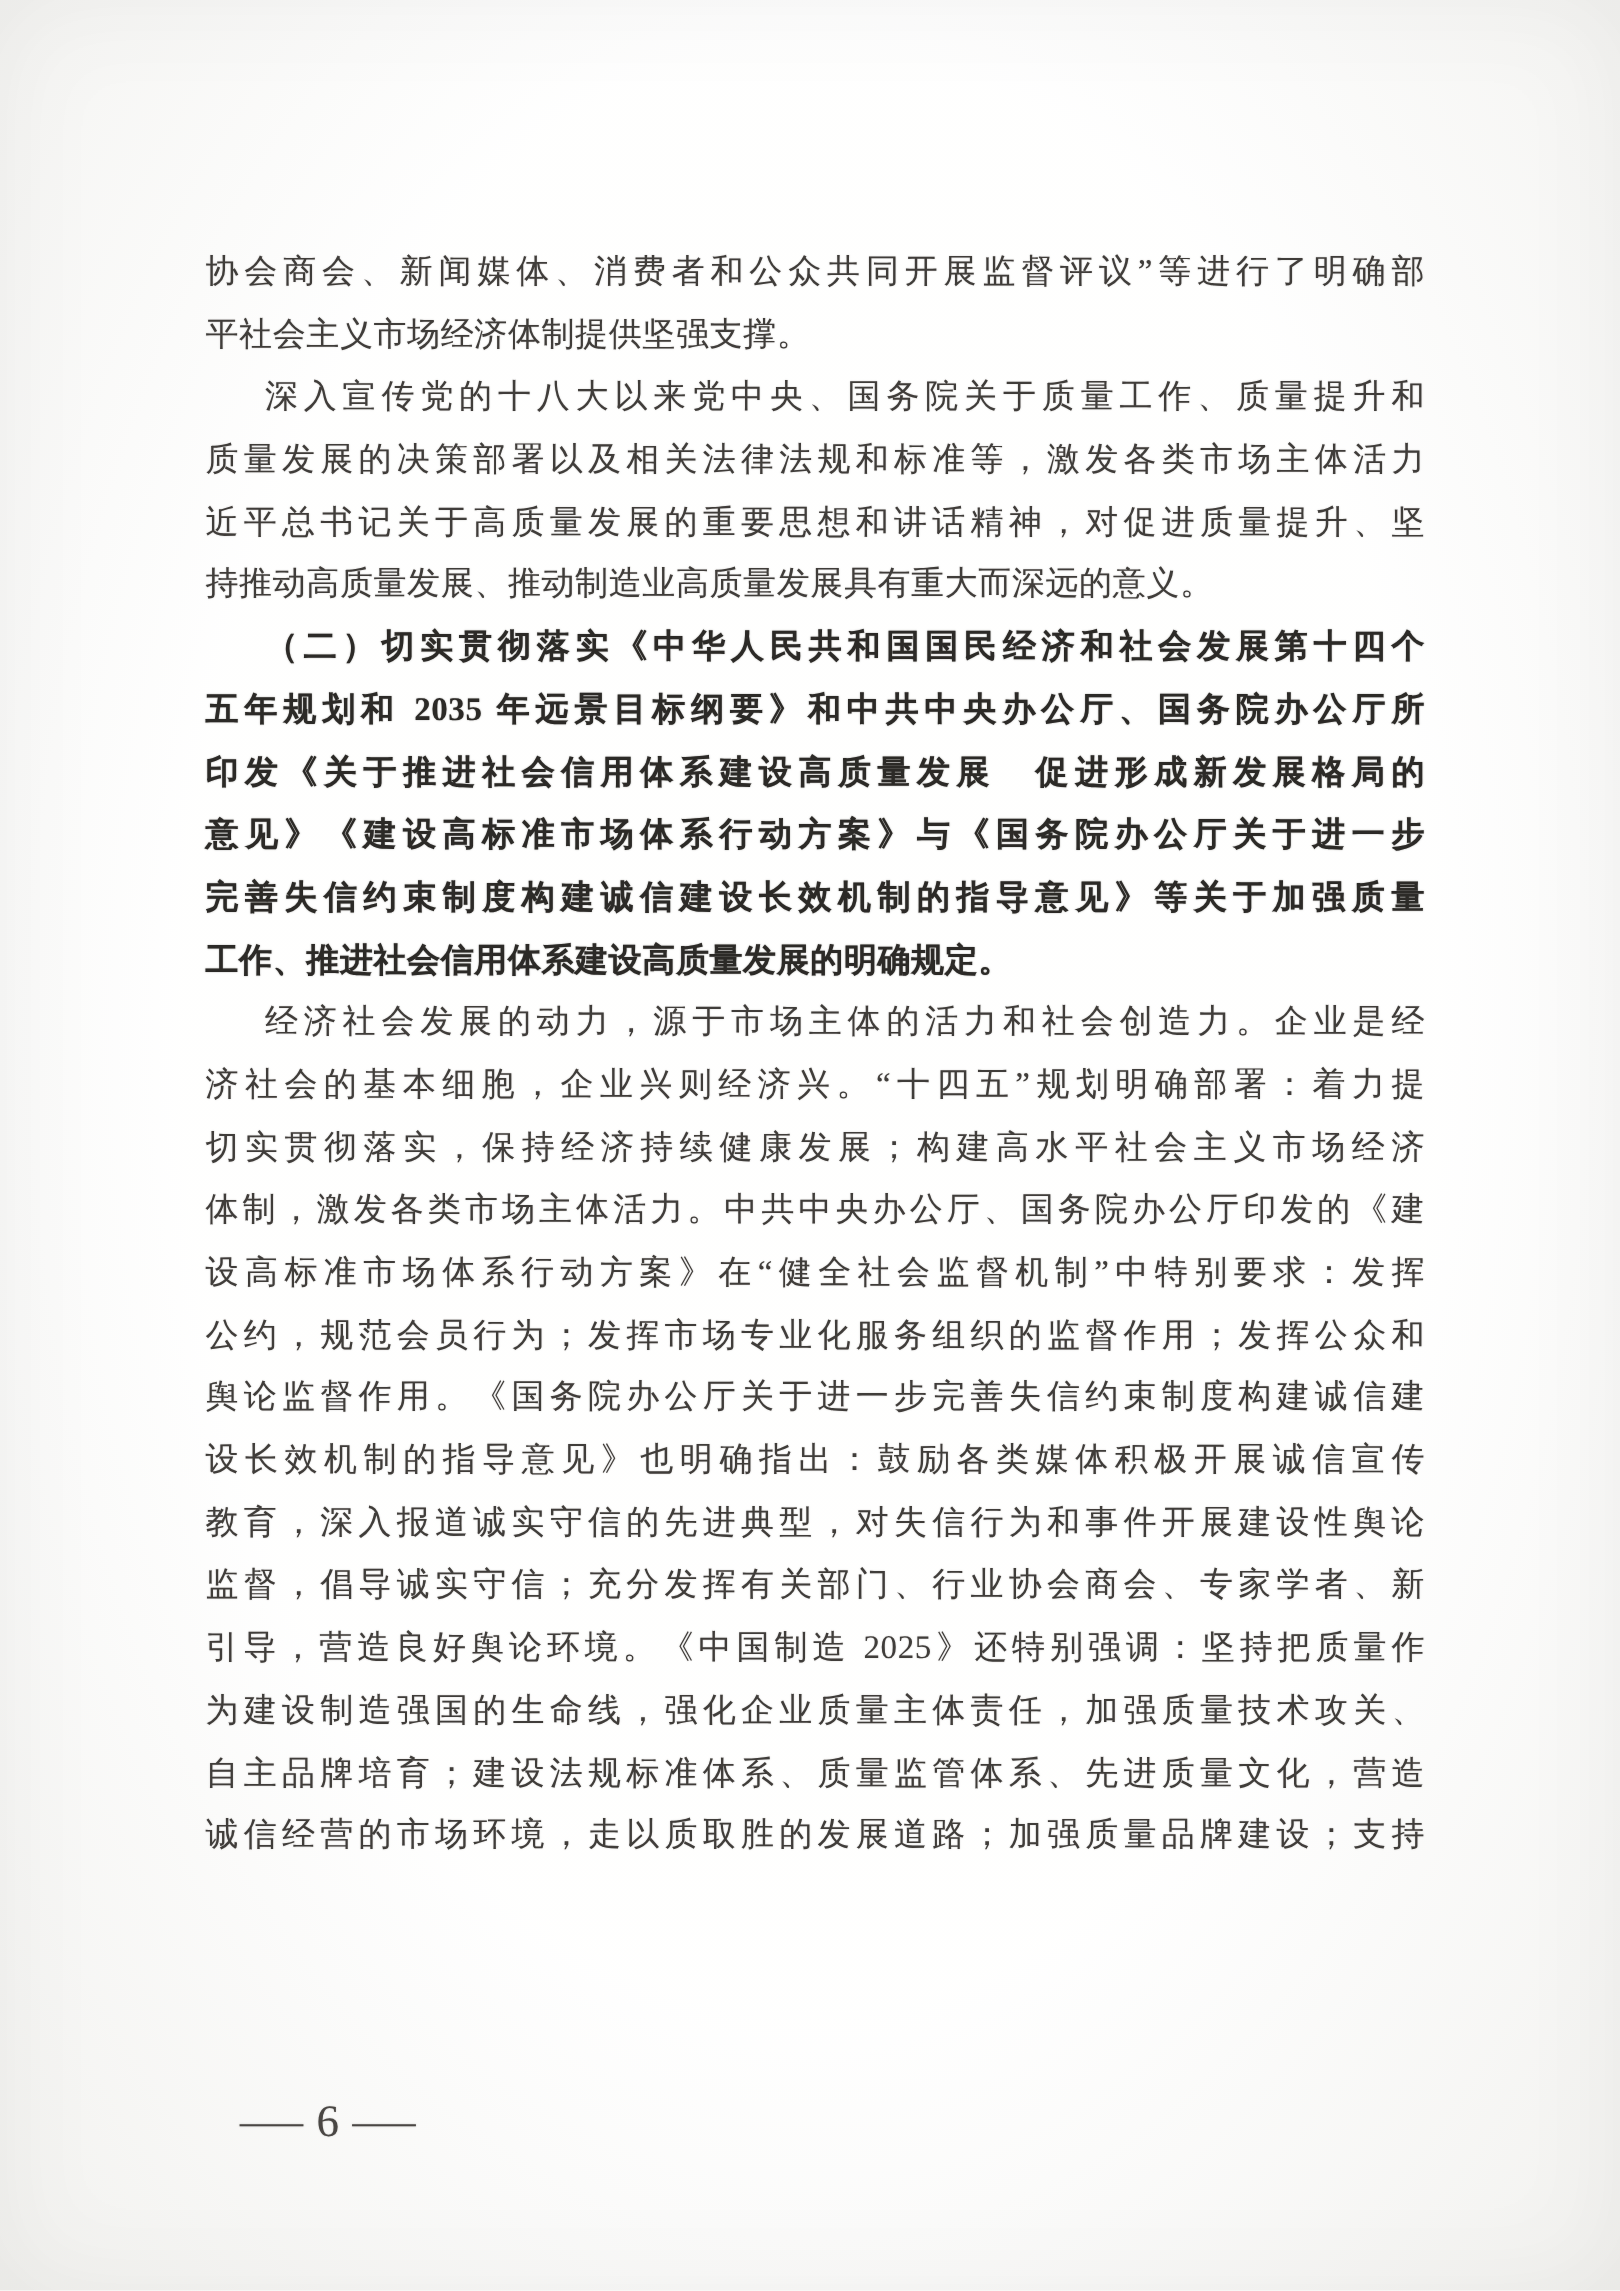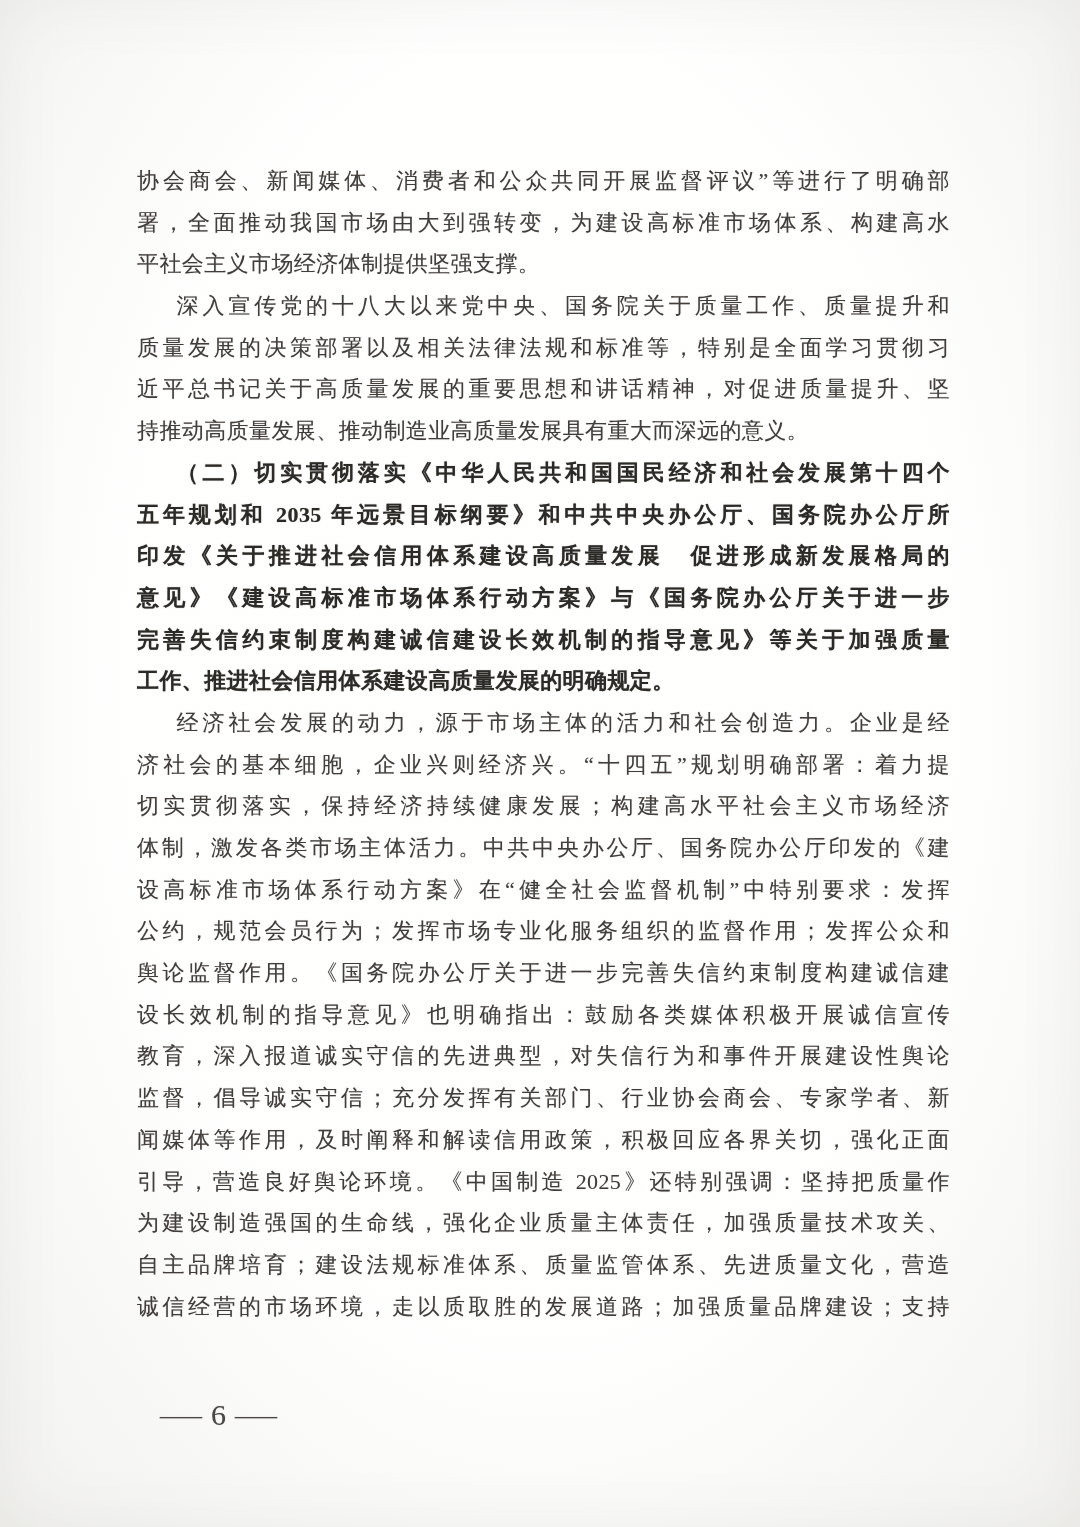--- a/index.html
+++ b/index.html
@@ -70,26 +70,25 @@
     font-size: 30px;
   }
 </style>
 </head>
 <body>
 
 <div class="page">
   <div class="content" id="doc-content">
       <div class="para body">
         <div class="line">协会商会、新闻媒体、消费者和公众共同开展监督评议”等进行了明确部</div>
-        <div class="line">署，全面推动我国市场由大到强转变，为建设高标准市场体系、构建高水</div>
         <div class="line short">平社会主义市场经济体制提供坚强支撑。</div>
       </div>
       <div class="para body">
         <div class="line indent">深入宣传党的十八大以来党中央、国务院关于质量工作、质量提升和</div>
-        <div class="line">质量发展的决策部署以及相关法律法规和标准等，特别是全面学习贯彻习</div>
+        <div class="line">质量发展的决策部署以及相关法律法规和标准等，激发各类市场主体活力</div>
         <div class="line">近平总书记关于高质量发展的重要思想和讲话精神，对促进质量提升、坚</div>
         <div class="line short">持推动高质量发展、推动制造业高质量发展具有重大而深远的意义。</div>
       </div>
       <div class="para heading">
         <div class="line indent">（二）切实贯彻落实《中华人民共和国国民经济和社会发展第十四个</div>
         <div class="line">五年规划和 2035 年远景目标纲要》和中共中央办公厅、国务院办公厅所</div>
         <div class="line">印发《关于推进社会信用体系建设高质量发展　促进形成新发展格局的</div>
         <div class="line">意见》《建设高标准市场体系行动方案》与《国务院办公厅关于进一步</div>
         <div class="line">完善失信约束制度构建诚信建设长效机制的指导意见》等关于加强质量</div>
         <div class="line short">工作、推进社会信用体系建设高质量发展的明确规定。</div>
@@ -98,21 +97,20 @@
         <div class="line indent">经济社会发展的动力，源于市场主体的活力和社会创造力。企业是经</div>
         <div class="line">济社会的基本细胞，企业兴则经济兴。“十四五”规划明确部署：着力提</div>
         <div class="line">切实贯彻落实，保持经济持续健康发展；构建高水平社会主义市场经济</div>
         <div class="line">体制，激发各类市场主体活力。中共中央办公厅、国务院办公厅印发的《建</div>
         <div class="line">设高标准市场体系行动方案》在“健全社会监督机制”中特别要求：发挥</div>
         <div class="line">公约，规范会员行为；发挥市场专业化服务组织的监督作用；发挥公众和</div>
         <div class="line">舆论监督作用。《国务院办公厅关于进一步完善失信约束制度构建诚信建</div>
         <div class="line">设长效机制的指导意见》也明确指出：鼓励各类媒体积极开展诚信宣传</div>
         <div class="line">教育，深入报道诚实守信的先进典型，对失信行为和事件开展建设性舆论</div>
         <div class="line">监督，倡导诚实守信；充分发挥有关部门、行业协会商会、专家学者、新</div>
-        <div class="line">闻媒体等作用，及时阐释和解读信用政策，积极回应各界关切，强化正面</div>
         <div class="line">引导，营造良好舆论环境。《中国制造 2025》还特别强调：坚持把质量作</div>
         <div class="line">为建设制造强国的生命线，强化企业质量主体责任，加强质量技术攻关、</div>
         <div class="line">自主品牌培育；建设法规标准体系、质量监管体系、先进质量文化，营造</div>
         <div class="line">诚信经营的市场环境，走以质取胜的发展道路；加强质量品牌建设；支持</div>
       </div>
     </div>
   <div class="footer">
     <span class="dash">—</span>
     <span class="pagenum">6</span>
     <span class="dash">—</span>

